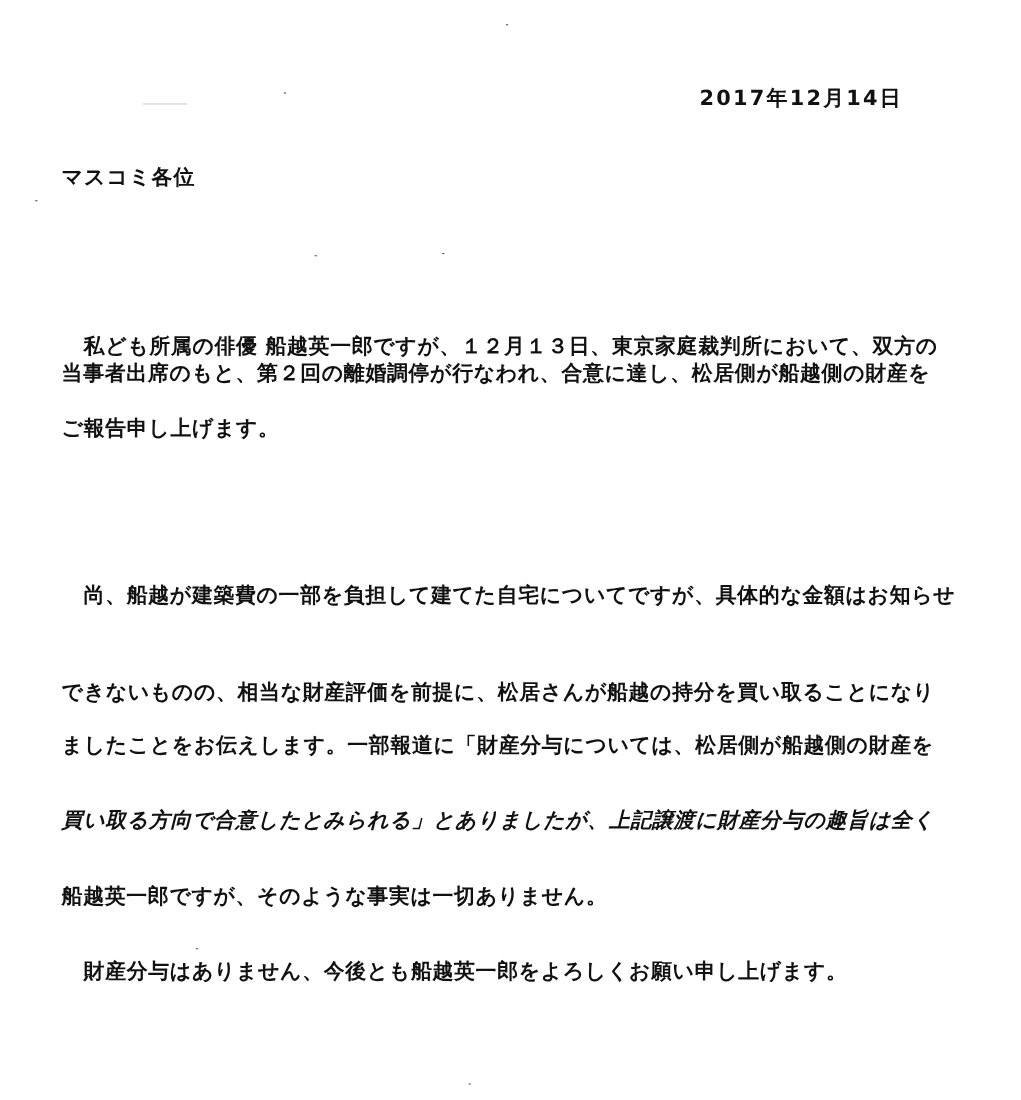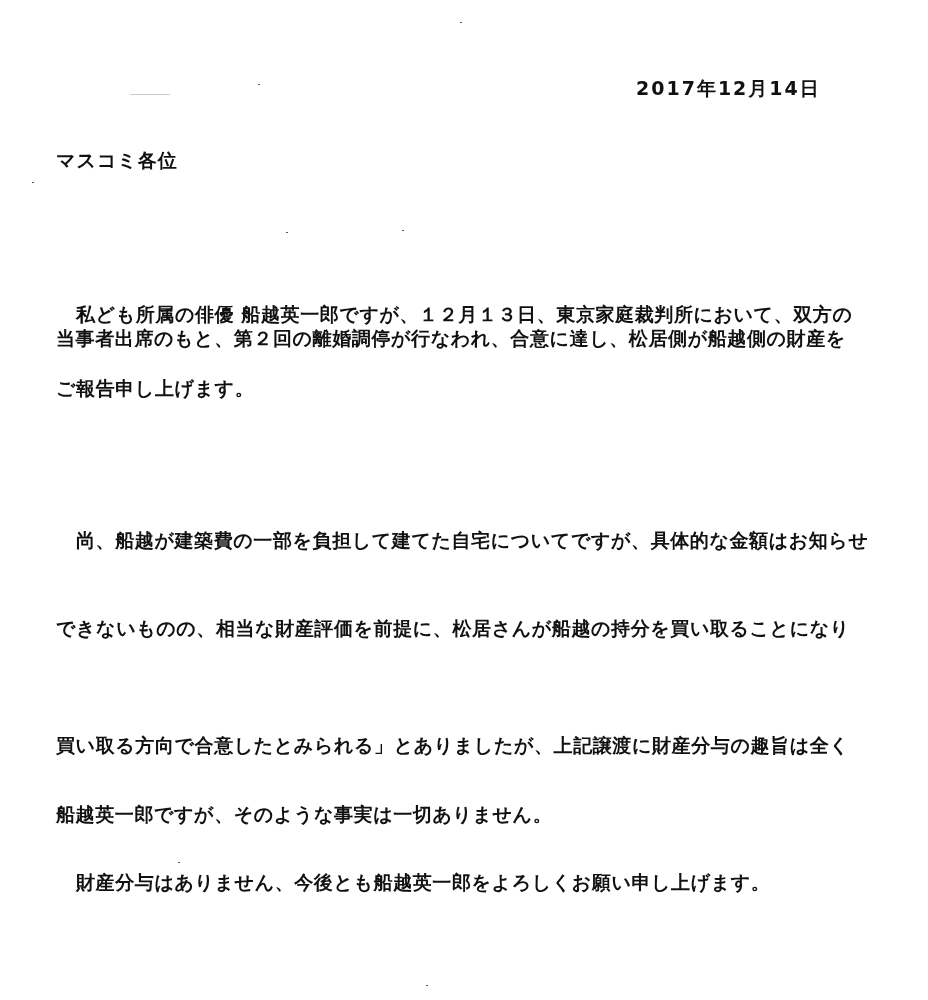--- a/index.html
+++ b/index.html
@@ -63,21 +63,22 @@
 
   <div class="addressee">マスコミ各位</div>
 
   <div class="line indent" style="top:258px;margin-top:44px;">私ども所属の俳優 船越英一郎ですが、１２月１３日、東京家庭裁判所において、双方の</div>
   <div class="line" style="top:326px;">当事者出席のもと、第２回の離婚調停が行なわれ、合意に達し、松居側が船越側の財産を</div>
   <div class="line" style="top:376px;">ご報告申し上げます。</div>
 
 
   <div class="line indent" style="top:528px;">尚、船越が建築費の一部を負担して建てた自宅についてですが、具体的な金額はお知らせ</div>
   <div class="line" style="top:568px;margin-top:48px;">できないものの、相当な財産評価を前提に、松居さんが船越の持分を買い取ることになり</div>
-  <div class="line" style="top:733px;">買い取る方向で合意したとみられる」とありましたが、上記譲渡に財産分与の趣旨は全く</div>
+  <div class="line" style="top:665px;">ましたことをお伝えします。一部報道に「財産分与については、松居側が船越側の財産を</div>
+  <div class="line" style="top:733px;font-style:italic;">買い取る方向で合意したとみられる」とありましたが、上記譲渡に財産分与の趣旨は全く</div>
   <div class="line" style="top:802px;">船越英一郎ですが、そのような事実は一切ありません。</div>
 
   <div class="line indent" style="top:870px;">財産分与はありません、今後とも船越英一郎をよろしくお願い申し上げます。</div>
 
   <div class="speck" style="left:460px;top:22px;"></div>
   <div class="speck" style="left:130px;top:94px;width:40px;background:#ccc;"></div>
   <div class="speck" style="left:258px;top:84px;"></div>
   <div class="speck" style="left:32px;top:182px;"></div>
   <div class="speck" style="left:402px;top:230px;"></div>
   <div class="speck" style="left:286px;top:232px;"></div>

